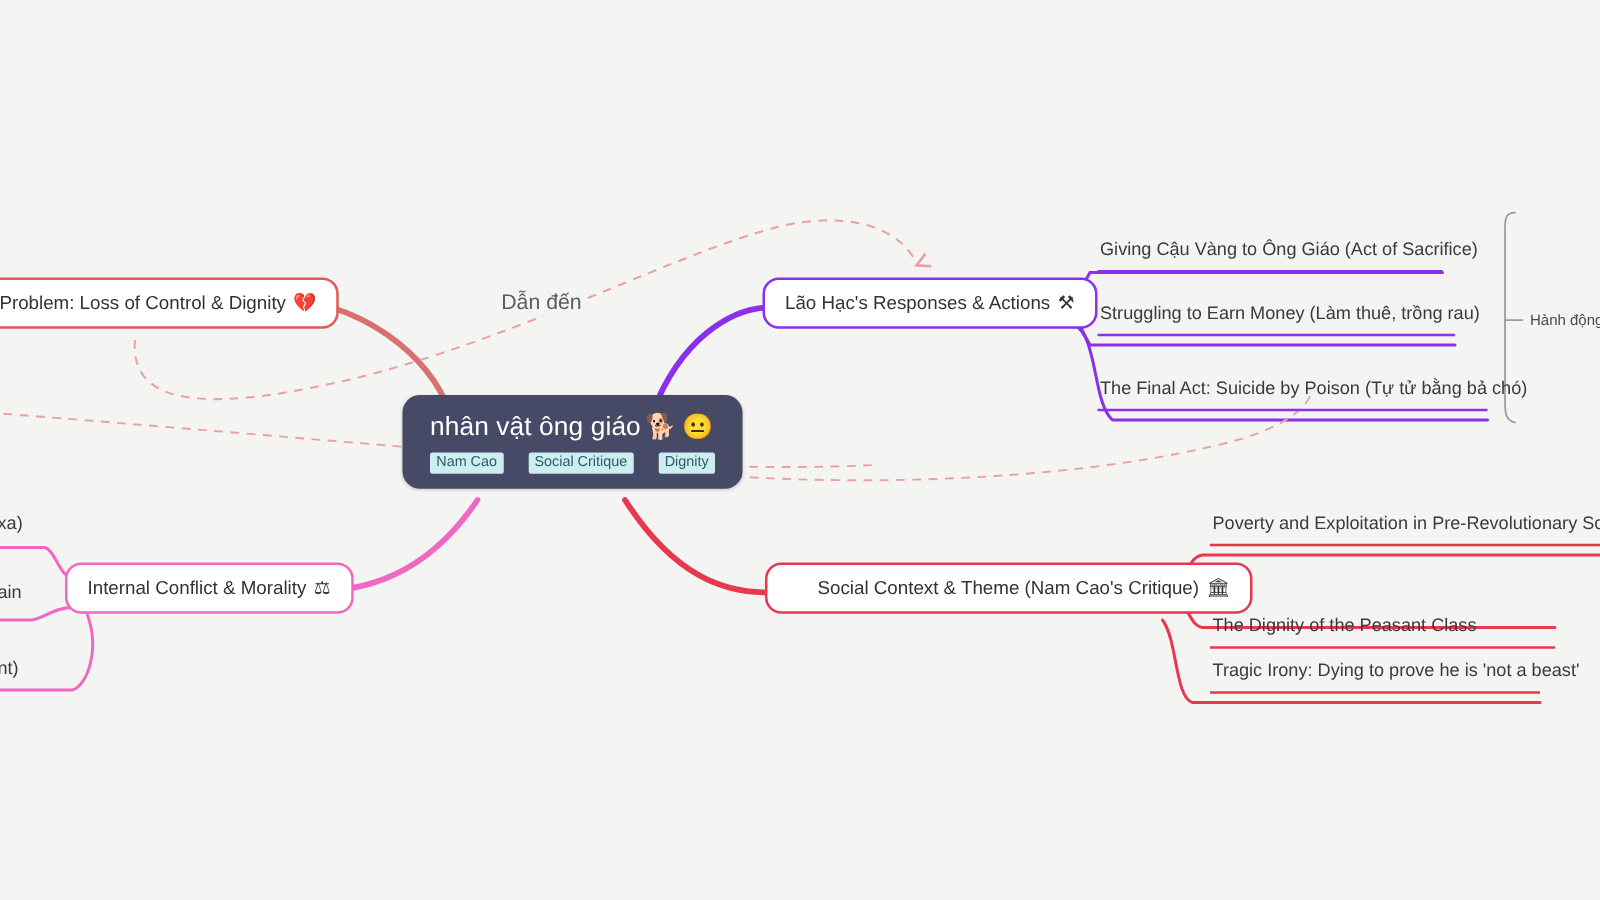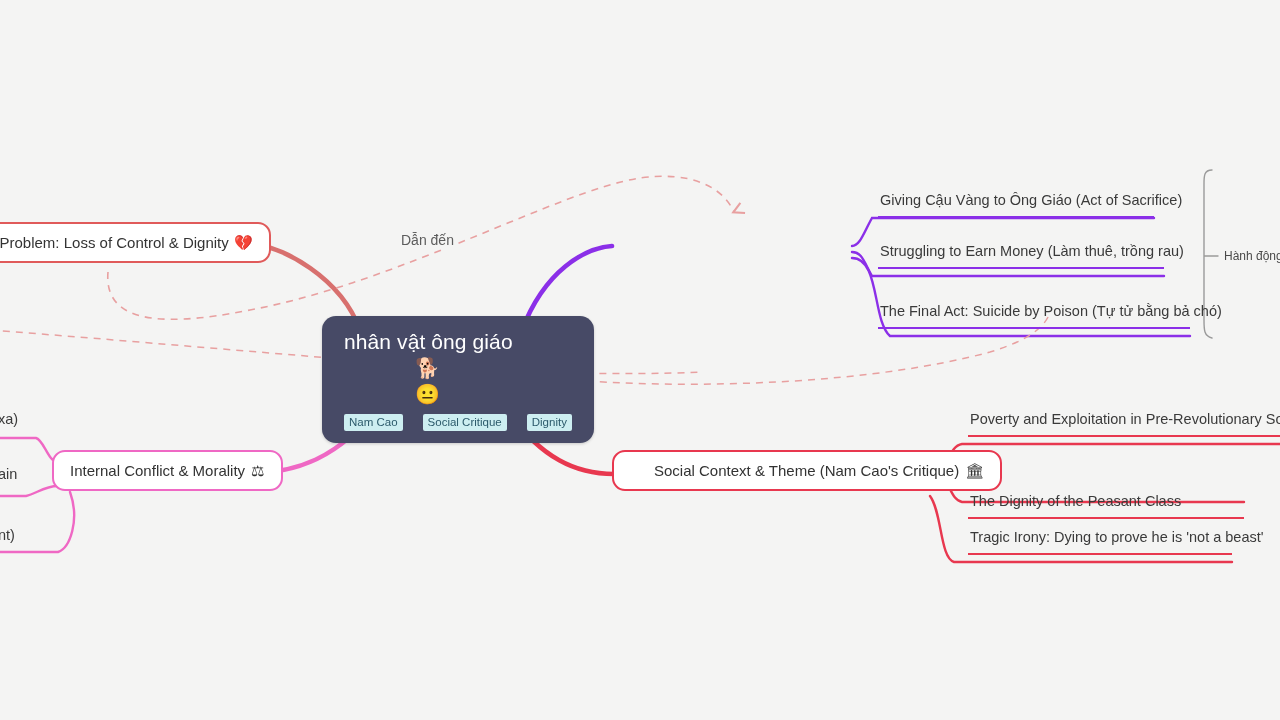--- a/index.html
+++ b/index.html
@@ -48,21 +48,20 @@
     box-shadow: 0 1px 3px rgba(0,0,0,0.18);
   }
   .root-title {
     color: #ffffff;
     font-size: 21px;
     line-height: 1.1;
     letter-spacing: 0.1px;
     display: flex;
     align-items: center;
     gap: 4px;
-    flex-direction: column;
   }
   .root-emoji { font-size: 20px; }
   .tag-row {
     display: flex;
     gap: 20px;
   }
   .tag {
     background: #cdeef1;
     color: #2c5a6b;
     font-size: 11.5px;
@@ -99,21 +98,21 @@
   .leaf-underline {
     border-bottom: 2.4px solid #999;
   }
   .leaf-underline.purple  { border-bottom-color: #8b2fe8; }
   .leaf-underline.crimson { border-bottom-color: #e8384f; }
 
   
   .rel-label {
     position: absolute;
     z-index: 4;
-    font-size: 14px;
+    font-size: 17px;
     color: #5c5c5c;
     background: #f4f4f3;
     padding: 1px 3px;
     white-space: nowrap;
   }
 
   
   .bracket-label {
     position: absolute;
     z-index: 4;
@@ -176,20 +175,24 @@
       <span class="tag">Social Critique</span>
       <span class="tag">Dignity</span>
     </div>
   </div>
 
   <div class="node pill red" style="left:-36px; top:222px;">
     <span>re Problem: Loss of Control &amp; Dignity</span>
     <span>💔</span>
   </div>
 
+  <div class="node pill purple" style="left:610px; top:222px;">
+    <span>Lão Hạc's Responses &amp; Actions</span>
+    <span>⚒</span>
+  </div>
 
   <div class="node leaf leaf-underline purple" style="left:878px; top:188px; width:276px;">
     <span>Giving Cậu Vàng to Ông Giáo (Act of Sacrifice)</span>
   </div>
   <div class="node leaf leaf-underline purple" style="left:878px; top:239px; width:286px;">
     <span>Struggling to Earn Money (Làm thuê, trồng rau)</span>
   </div>
   <div class="node leaf leaf-underline purple" style="left:878px; top:299px; width:312px;">
     <span>The Final Act: Suicide by Poison (Tự tử bằng bả chó)</span>
   </div>

